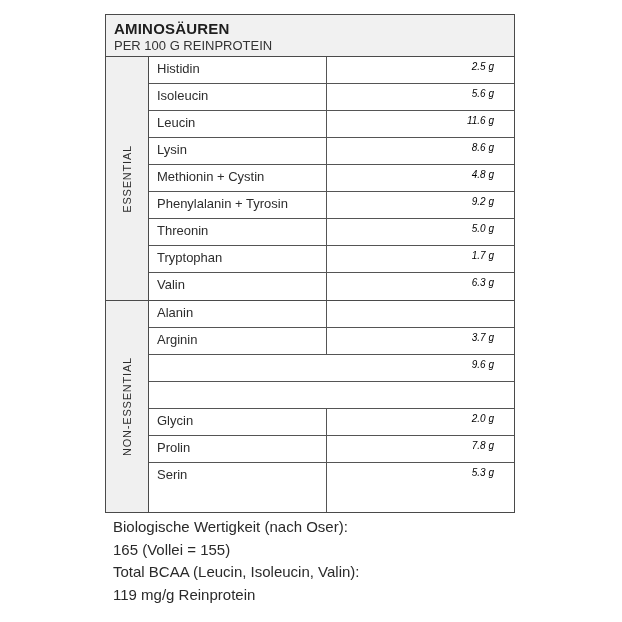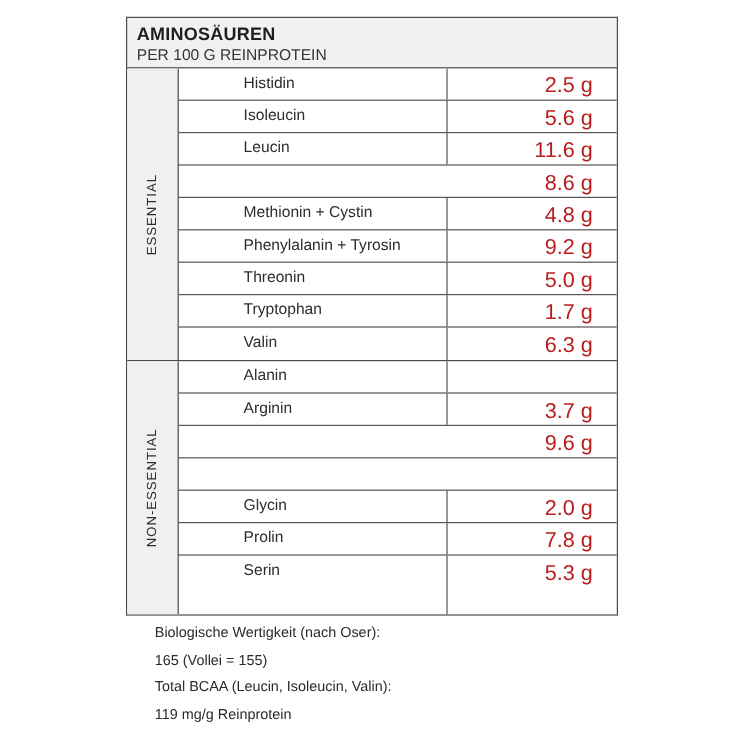--- a/index.html
+++ b/index.html
@@ -103,40 +103,39 @@
   .cell-name {
     width: 178px;
     flex: none;
     border-right: 1px solid #555555;
     padding-left: 8px;
     display: flex;
     align-items: flex-start;
     padding-top: 4px;
     font-size: 13px;
     color: #2d2d2d;
-    margin-left: 46px;
   }
   .cell-value {
     flex: 1;
     text-align: right;
     padding-right: 20px;
     padding-top: 4px;
-    font-size: 18px;
-    color: #b91c1c;
+    font-size: 10px;
+    color: #000000;
+    font-style: italic;
   }
 
   
   .footer-notes {
     position: absolute;
     left: 113px;
     top: 516px;
-    font-size: 12px;
+    font-size: 15px;
     line-height: 22.5px;
     color: #2a2a2a;
-    margin-left: 16px;
   }
 </style>
 </head>
 <body>
 
 <div class="page">
 
   <div class="header-box">
     <div class="header-title">AMINOSÄUREN</div>
     <div class="header-subtitle">PER 100 G REINPROTEIN</div>
@@ -157,20 +156,21 @@
     <div class="cell-name">Isoleucin</div>
     <div class="cell-value">5.6 g</div>
   </div>
 
   <div class="table-row">
     <div class="cell-name">Leucin</div>
     <div class="cell-value">11.6 g</div>
   </div>
 
   <div class="table-row">
+    <div class="cell-name">Lysin</div>
     <div class="cell-value">8.6 g</div>
   </div>
 
   <div class="table-row">
     <div class="cell-name">Methionin + Cystin</div>
     <div class="cell-value">4.8 g</div>
   </div>
 
   <div class="table-row">
     <div class="cell-name">Phenylalanin + Tyrosin</div>

